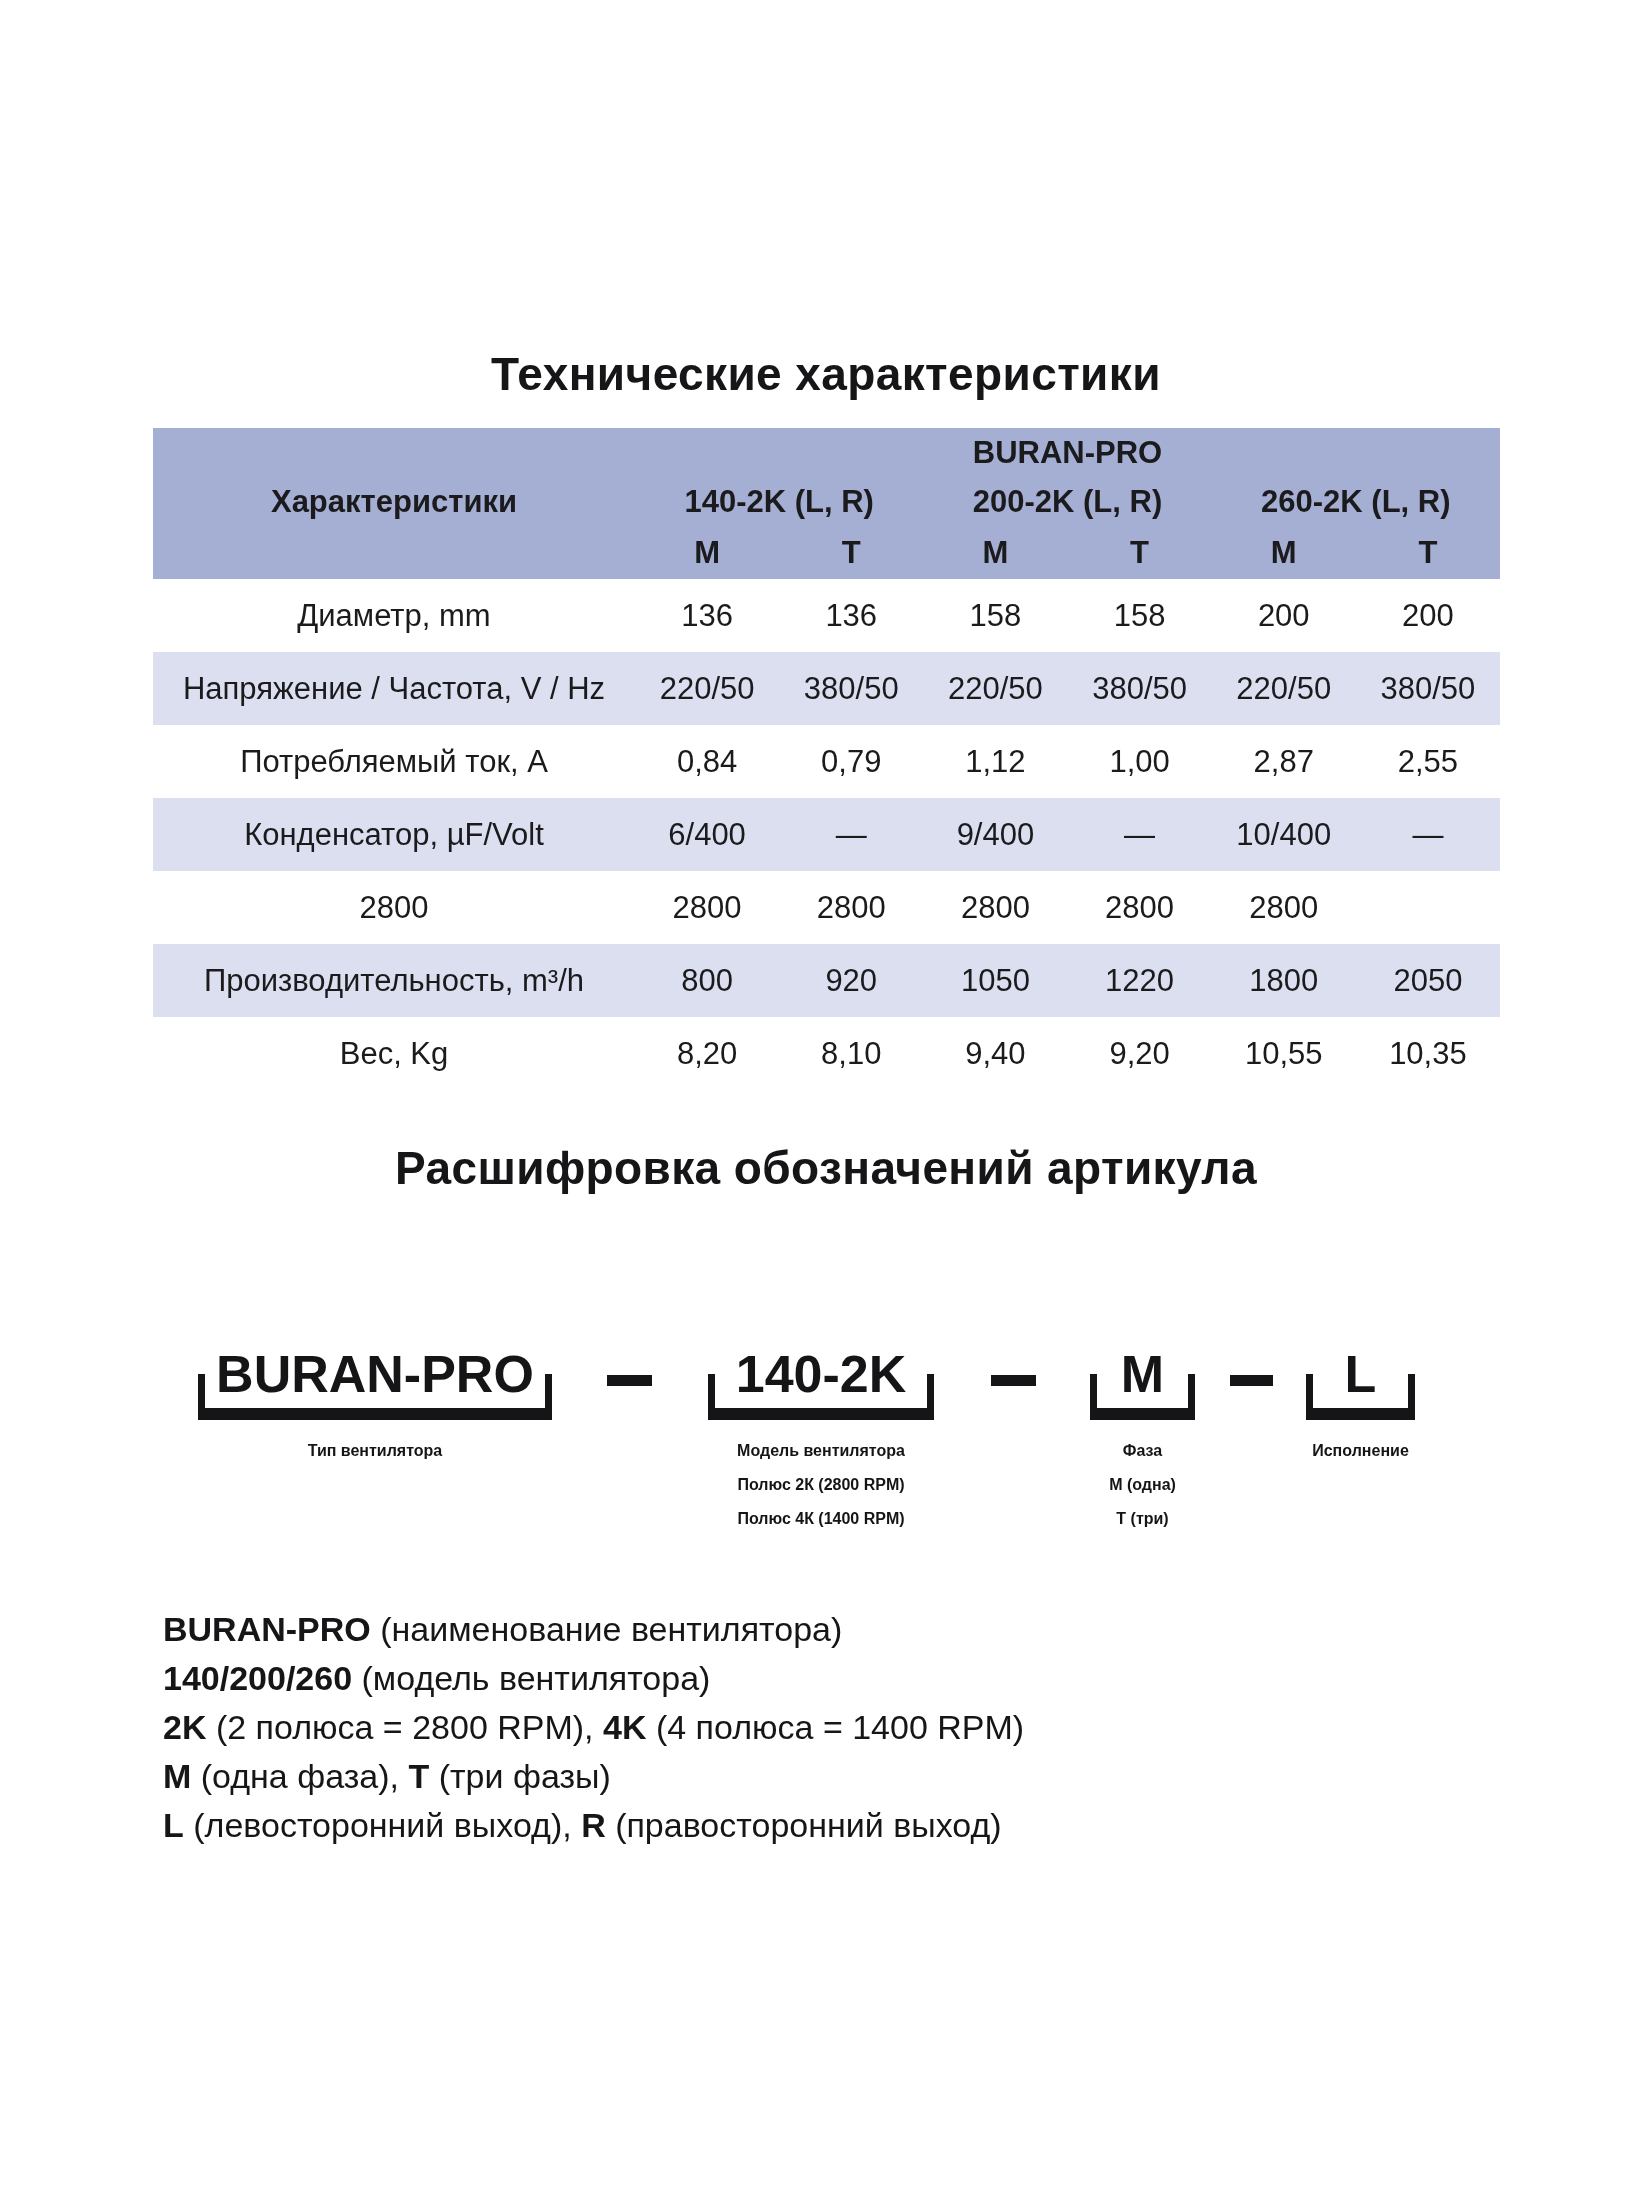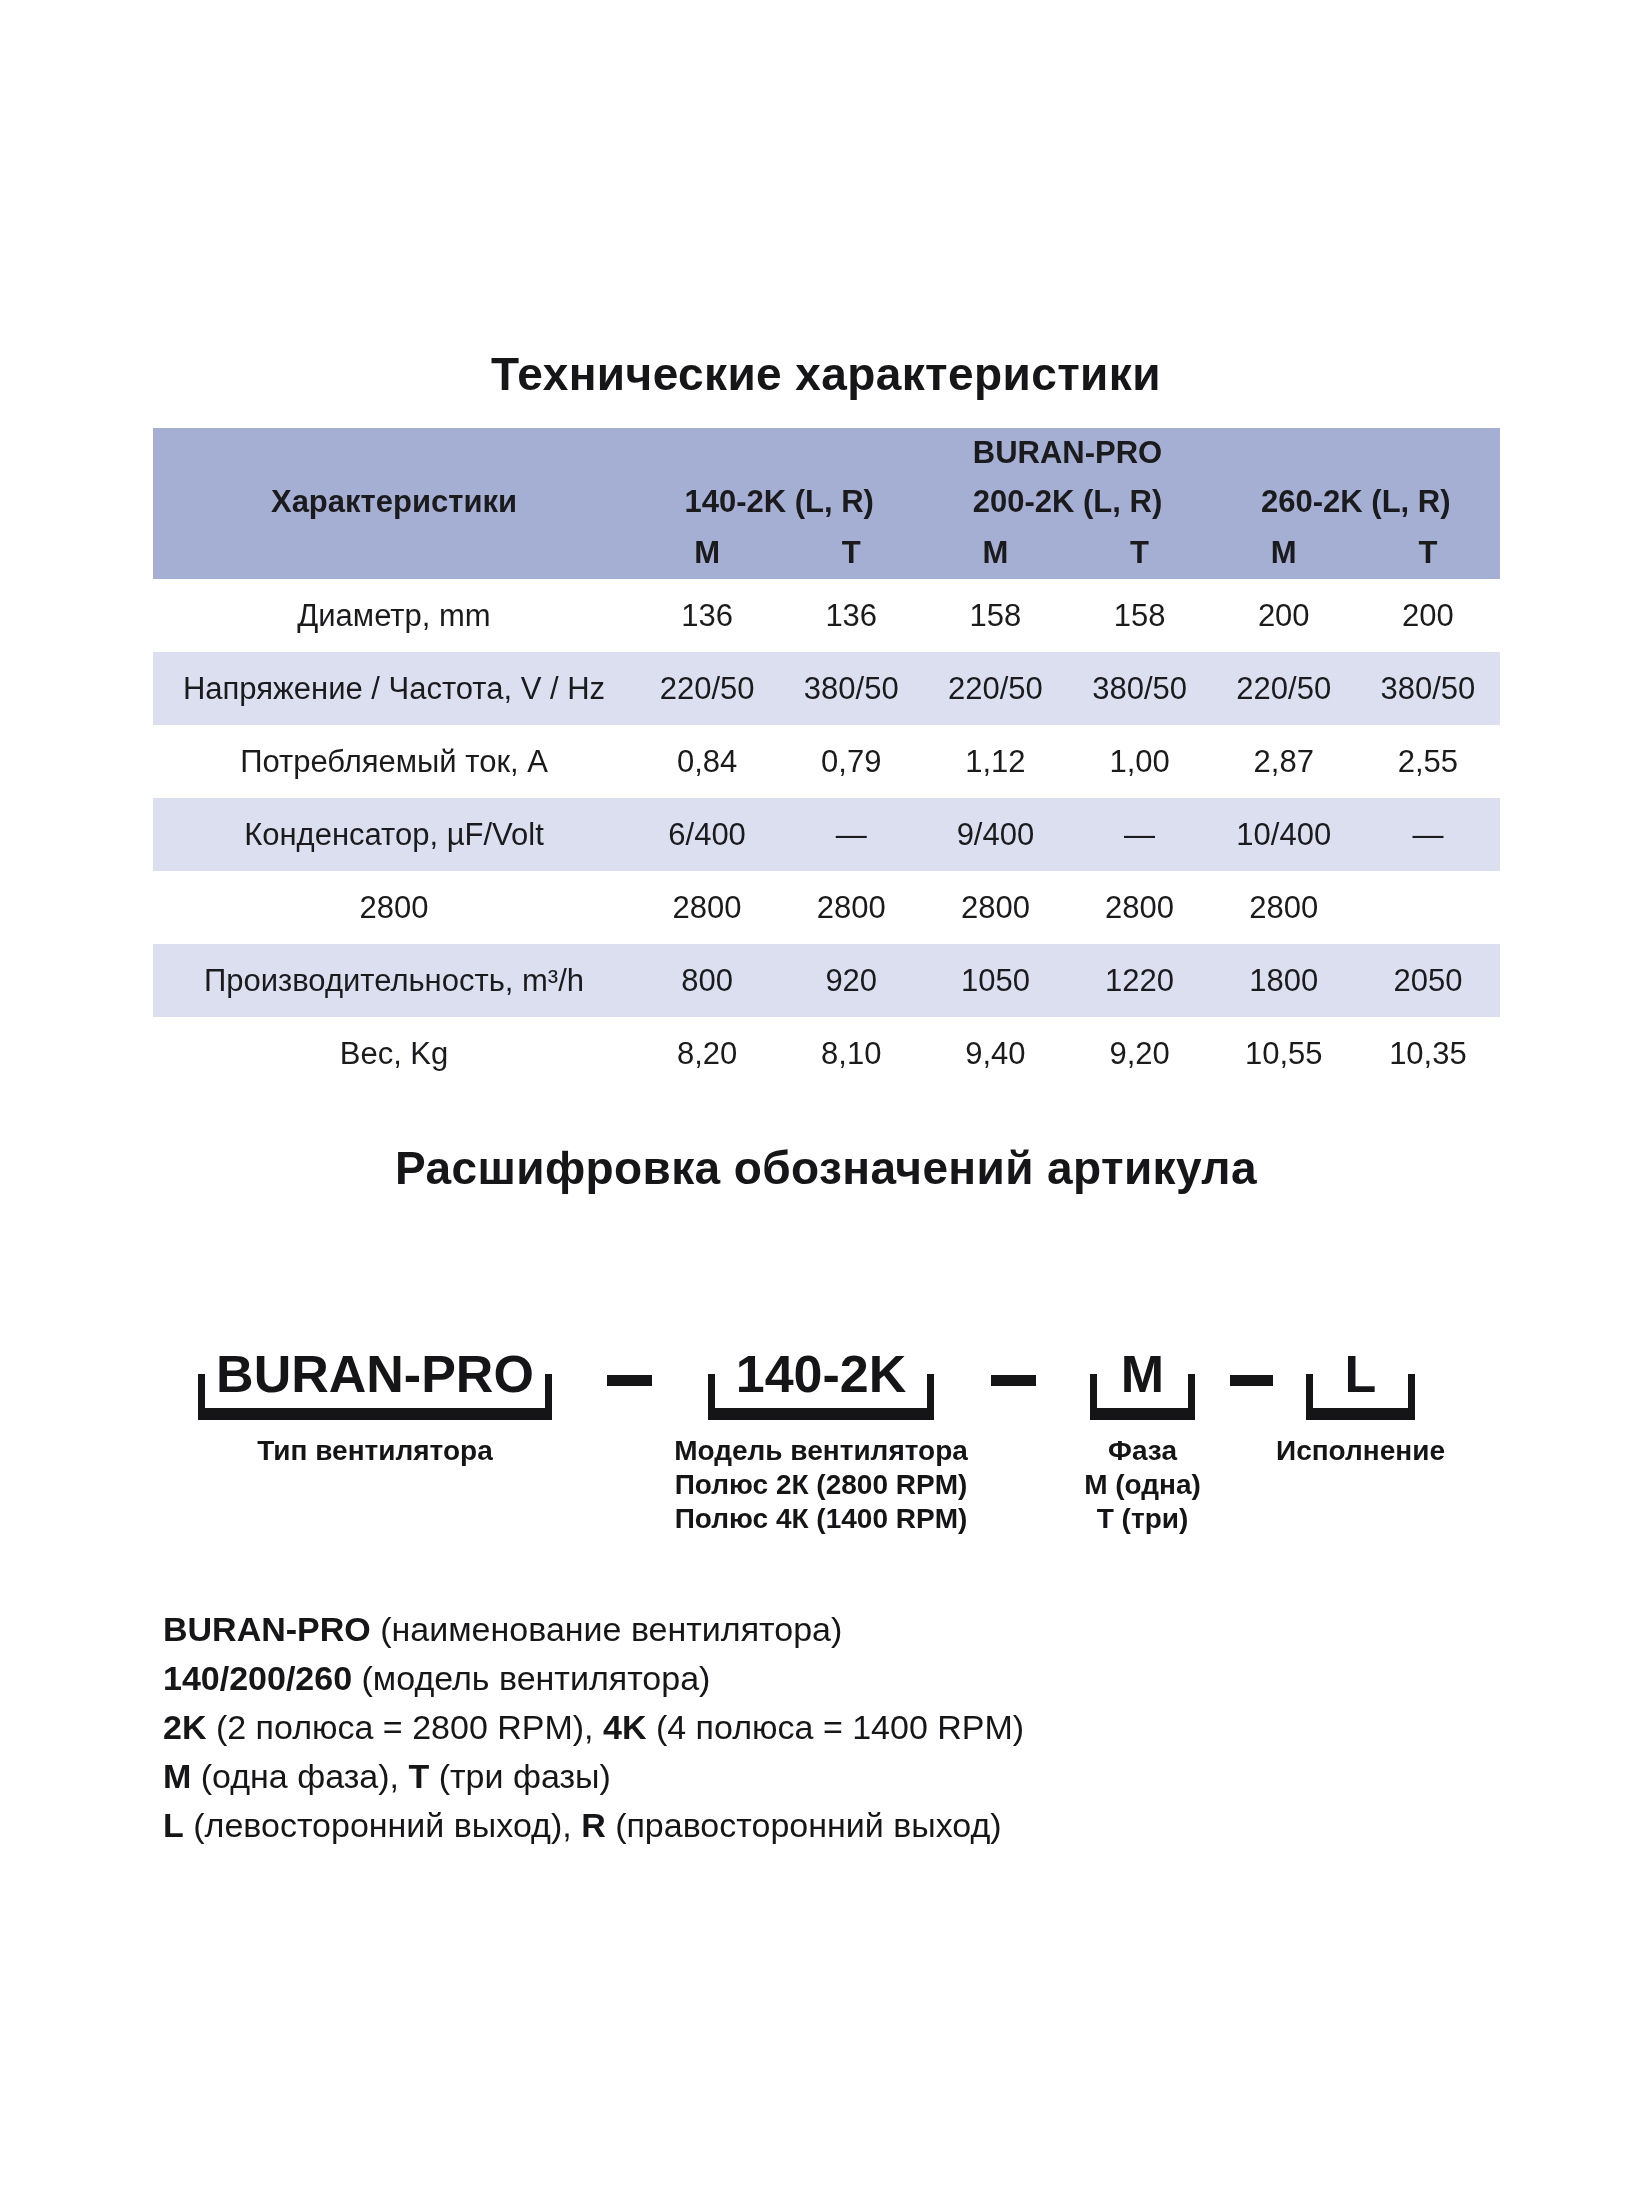--- a/index.html
+++ b/index.html
@@ -69,21 +69,21 @@
   .part-bracket{
     position:absolute;top:40px;left:0;right:0;height:46px;
     border-left:7.7px solid #151517;
     border-right:7.7px solid #151517;
     border-bottom:12px solid #151517;
   }
   .part-labels{
     position:absolute;top:100px;left:50%;transform:translateX(-50%);
     text-align:center;white-space:nowrap;
   }
-  .part-label{font-size:28px;font-weight:700;line-height:34px;color:#151517;}
+  .part-label{font-size:16px;font-weight:700;line-height:34px;color:#151517;}
   .dash{
     position:absolute;top:41px;height:11.2px;background:#151517;
   }
   #part-1{left:198px;width:354px;}
   #part-2{left:708px;width:226px;}
   #part-3{left:1090px;width:105px;}
   #part-4{left:1306px;width:109px;}
   #dash-1{left:607px;width:45px;}
   #dash-2{left:991px;width:45px;}
   #dash-3{left:1230px;width:43px;}

